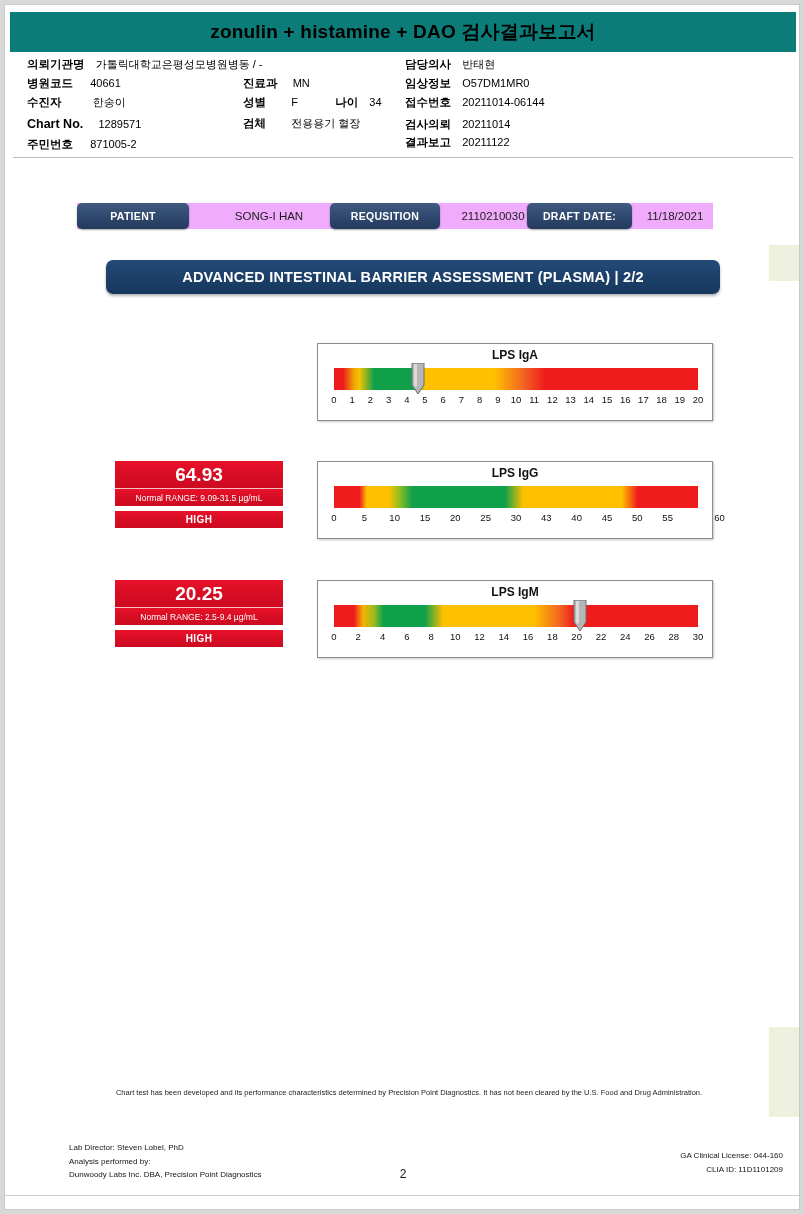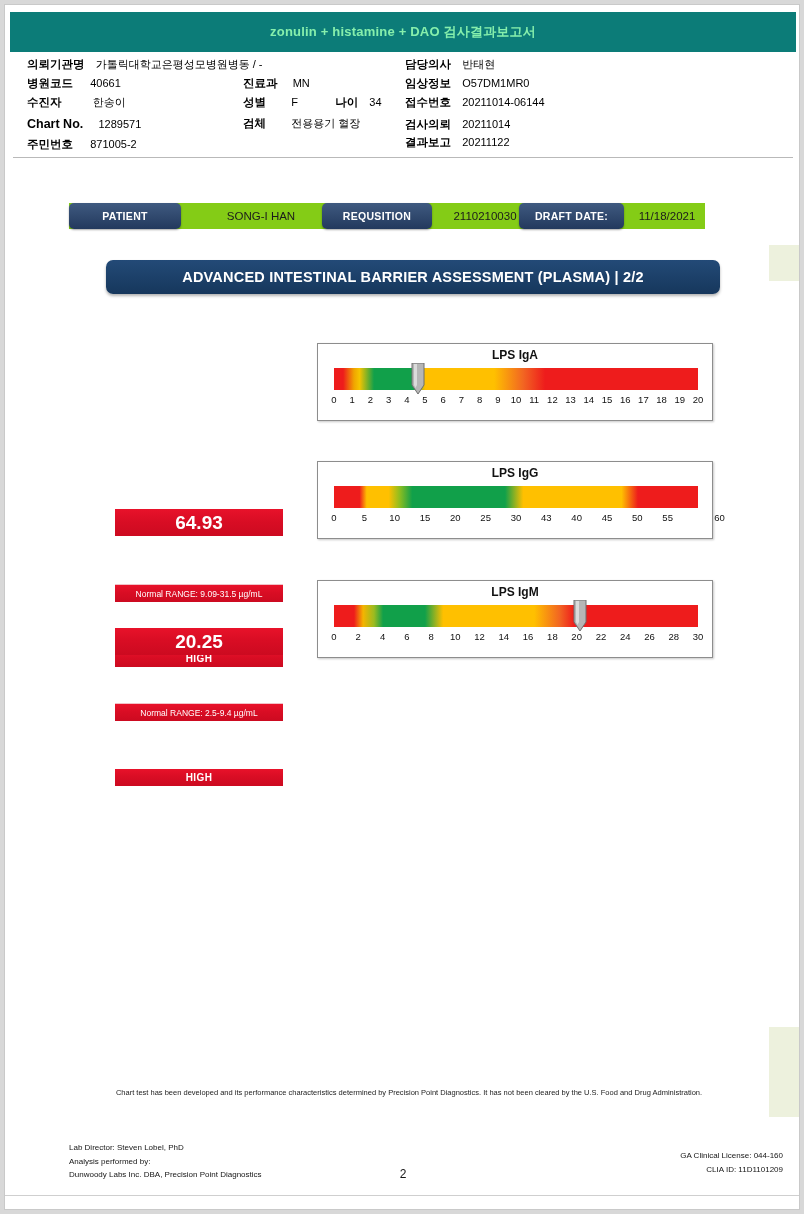--- a/index.html
+++ b/index.html
@@ -18,34 +18,34 @@
     overflow:hidden;
   }
 
   
   .ko-banner {
     position:absolute; left:5px; top:7px; width:786px; height:40px;
     background:#0c7c78;
     display:flex; align-items:center; justify-content:center;
   }
   .ko-banner-title {
-    color:#86efac; font-size:13px; font-weight:bold; letter-spacing:.2px;
+    color:#000000; font-size:19px; font-weight:bold; letter-spacing:.2px;
   }
   .ko-info { position:absolute; left:0; top:52px; width:796px; height:94px; }
   .ko-row { position:absolute; font-size:11.5px; color:#000; white-space:nowrap; }
   .ko-lbl { font-weight:bold; font-size:11.5px; }
   .ko-val { font-weight:normal; font-size:11px; }
   .ko-sep {
     position:absolute; left:8px; top:152px; width:780px; height:1px; background:#b9b9b9;
   }
 
   
   .pill-bar {
-    position:absolute; left:64px; top:198px; width:636px; height:26px;
-    background:#84cc16;
+    position:absolute; left:72px; top:198px; width:636px; height:26px;
+    background:#f0abfc;
   }
   .pill {
     position:absolute; top:0px; height:26px;
     background:linear-gradient(#3d5madd, #22385c);
     background:linear-gradient(#3f5a80, #23395d);
     border-radius:5px;
     color:#fff; font-size:10.5px; font-weight:bold; letter-spacing:.3px;
     display:flex; align-items:center; justify-content:center;
     box-shadow:0 1px 2px rgba(0,0,0,.35);
   }
@@ -76,21 +76,21 @@
   .res-range {
     height:18px; display:flex; align-items:center; justify-content:center;
     color:#ffffff; font-size:8.5px; border-top:1px solid rgba(255,255,255,.75);
   }
   .res-flag {
     margin-top:5px; height:17px;
     display:flex; align-items:center; justify-content:center;
     color:#ffffff; font-size:10px; font-weight:bold; letter-spacing:.4px;
   }
   .yellow-grad { background:linear-gradient(#e0a800,#d6a200 45%,#c9960a); }
-  .red-grad    { background:linear-gradient(#e8122a,#d90d24 45%,#cc0a20);margin-top:48px; }
+  .red-grad    { background:linear-gradient(#e8122a,#d90d24 45%,#cc0a20); }
 
   .gauge {
     position:absolute; left:312px; top:0; width:396px; height:78px;
     background:#ffffff; border:1px solid #8d8d8d;
     box-shadow:1px 1px 2px rgba(0,0,0,.22);
   }
   .gauge-title {
     position:absolute; left:0; top:4px; width:100%;
     text-align:center; font-size:12px; font-weight:bold; color:#111;
   }

